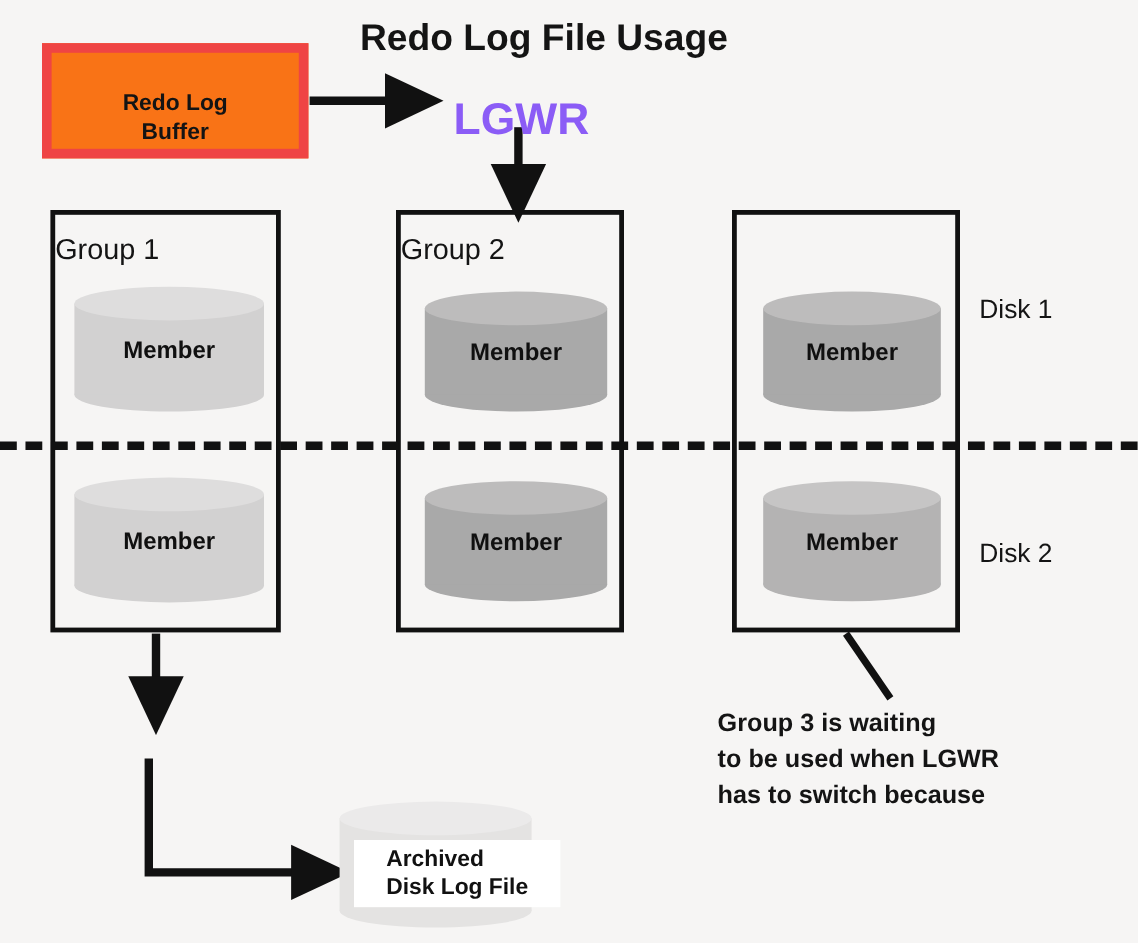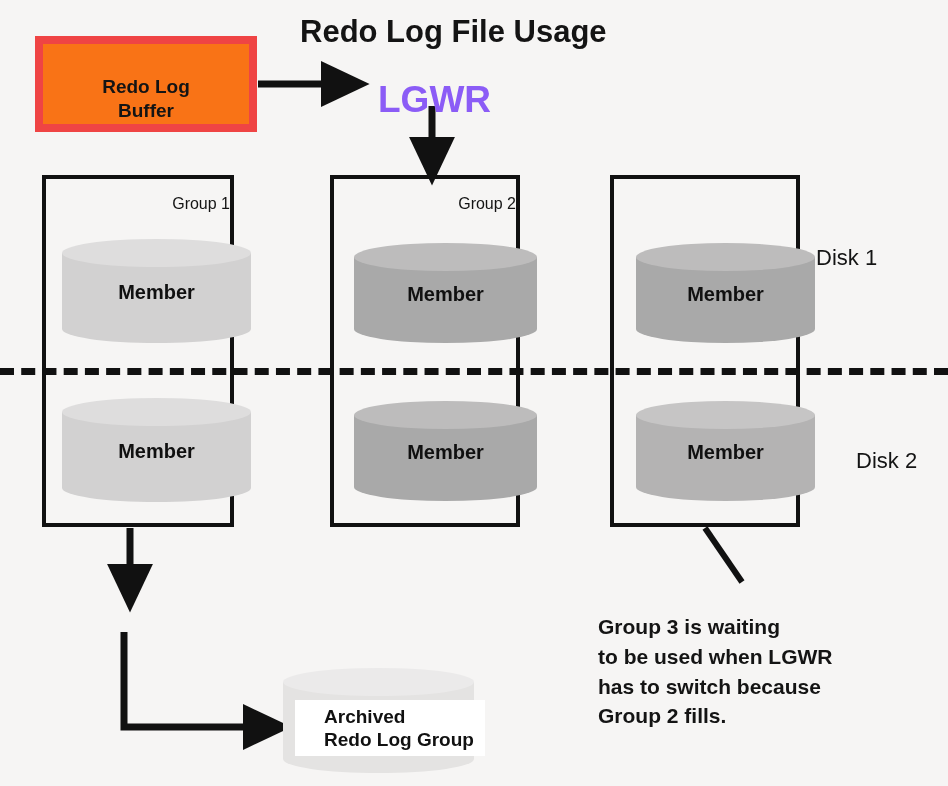--- a/index.html
+++ b/index.html
@@ -43,25 +43,25 @@
   .group-box{
     border:4px solid #111;background:transparent;
     box-sizing:border-box;
   }
   #group1-box{left:42px;top:175px;width:192px;height:352px;}
   #group2-box{left:330px;top:175px;width:190px;height:352px;}
   #group3-box{left:610px;top:175px;width:190px;height:352px;}
 
   .group-title{
     position:absolute;left:0;top:16px;width:100%;
-    text-align:right;font-size:16px;font-weight:500;color:#141414;
-  }
-
-  
-  .cyl{position:absolute;padding-left:31px;}
+    text-align:left;font-size:24px;font-weight:500;color:#141414;
+  }
+
+  
+  .cyl{position:absolute;}
   .cyl .body{
     position:absolute;left:0;top:14px;width:100%;height:calc(100% - 28px);
     background:var(--bodycol);
   }
   .cyl .top{
     position:absolute;left:0;top:0;width:100%;height:28px;
     background:var(--topcol);border-radius:50%/50%;
   }
   .cyl .bottom{
     position:absolute;left:0;bottom:0;width:100%;height:28px;
@@ -78,44 +78,44 @@
   #disk-divider{
     left:0px;top:368px;width:948px;height:0;
     border-top:7px dashed #111;
   }
 
   
   .disk-label{
     font-size:22px;color:#141414;white-space:nowrap;
   }
   #disk1-label{left:816px;top:245px;}
-  #disk2-label{left:816px;top:448px;margin-left:40px;}
+  #disk2-label{left:816px;top:448px;}
 
   
   #arch{
     left:78px;top:601px;width:140px;
     font-size:30px;font-weight:bold;color:#141414;white-space:nowrap;
   }
 
   
   #arch-cyl{left:283px;top:668px;width:160px;height:105px;
     --bodycol:#e4e3e2;--topcol:#ebeaea;}
   #arch-cyl-plate{
     left:295px;top:700px;width:172px;height:56px;
     background:#ffffff;
-    display:flex;align-items:center;justify-content:center;padding-left:18px;
+    display:flex;align-items:center;justify-content:center;
   }
   #arch-cyl-text{
     font-size:19px;font-weight:bold;line-height:1.22;color:#111;
     text-align:left;white-space:nowrap;
   }
 
   
   #annotation{
-    left:598px;top:612px;width:330px;
+    left:598px;top:588px;width:330px;
     font-size:21px;font-weight:bold;line-height:1.42;color:#141414;
   }
 
   
   #wires{position:absolute;left:0;top:0;width:948px;height:786px;pointer-events:none;}
 </style>
 </head>
 <body>
 
 <div id="stage">
@@ -204,24 +204,23 @@
 
   <div class="abs cyl" id="arch-cyl">
     <div class="bottom"></div>
     <div class="body"></div>
     <div class="top"></div>
 
   </div>
   <div class="abs" id="arch-cyl-plate">
     <div id="arch-cyl-text">
       <div>Archived</div>
-      <div>Redo Log Group</div>
+      <div>Disk Log File</div>
     </div>
   </div>
 
   <div class="abs" id="annotation">
     <div>Group 3 is waiting</div>
     <div>to be used when LGWR</div>
     <div>has to switch because</div>
-    <div>Group 2 fills.</div>
   </div>
 
 </div>
 
 </body></html>

